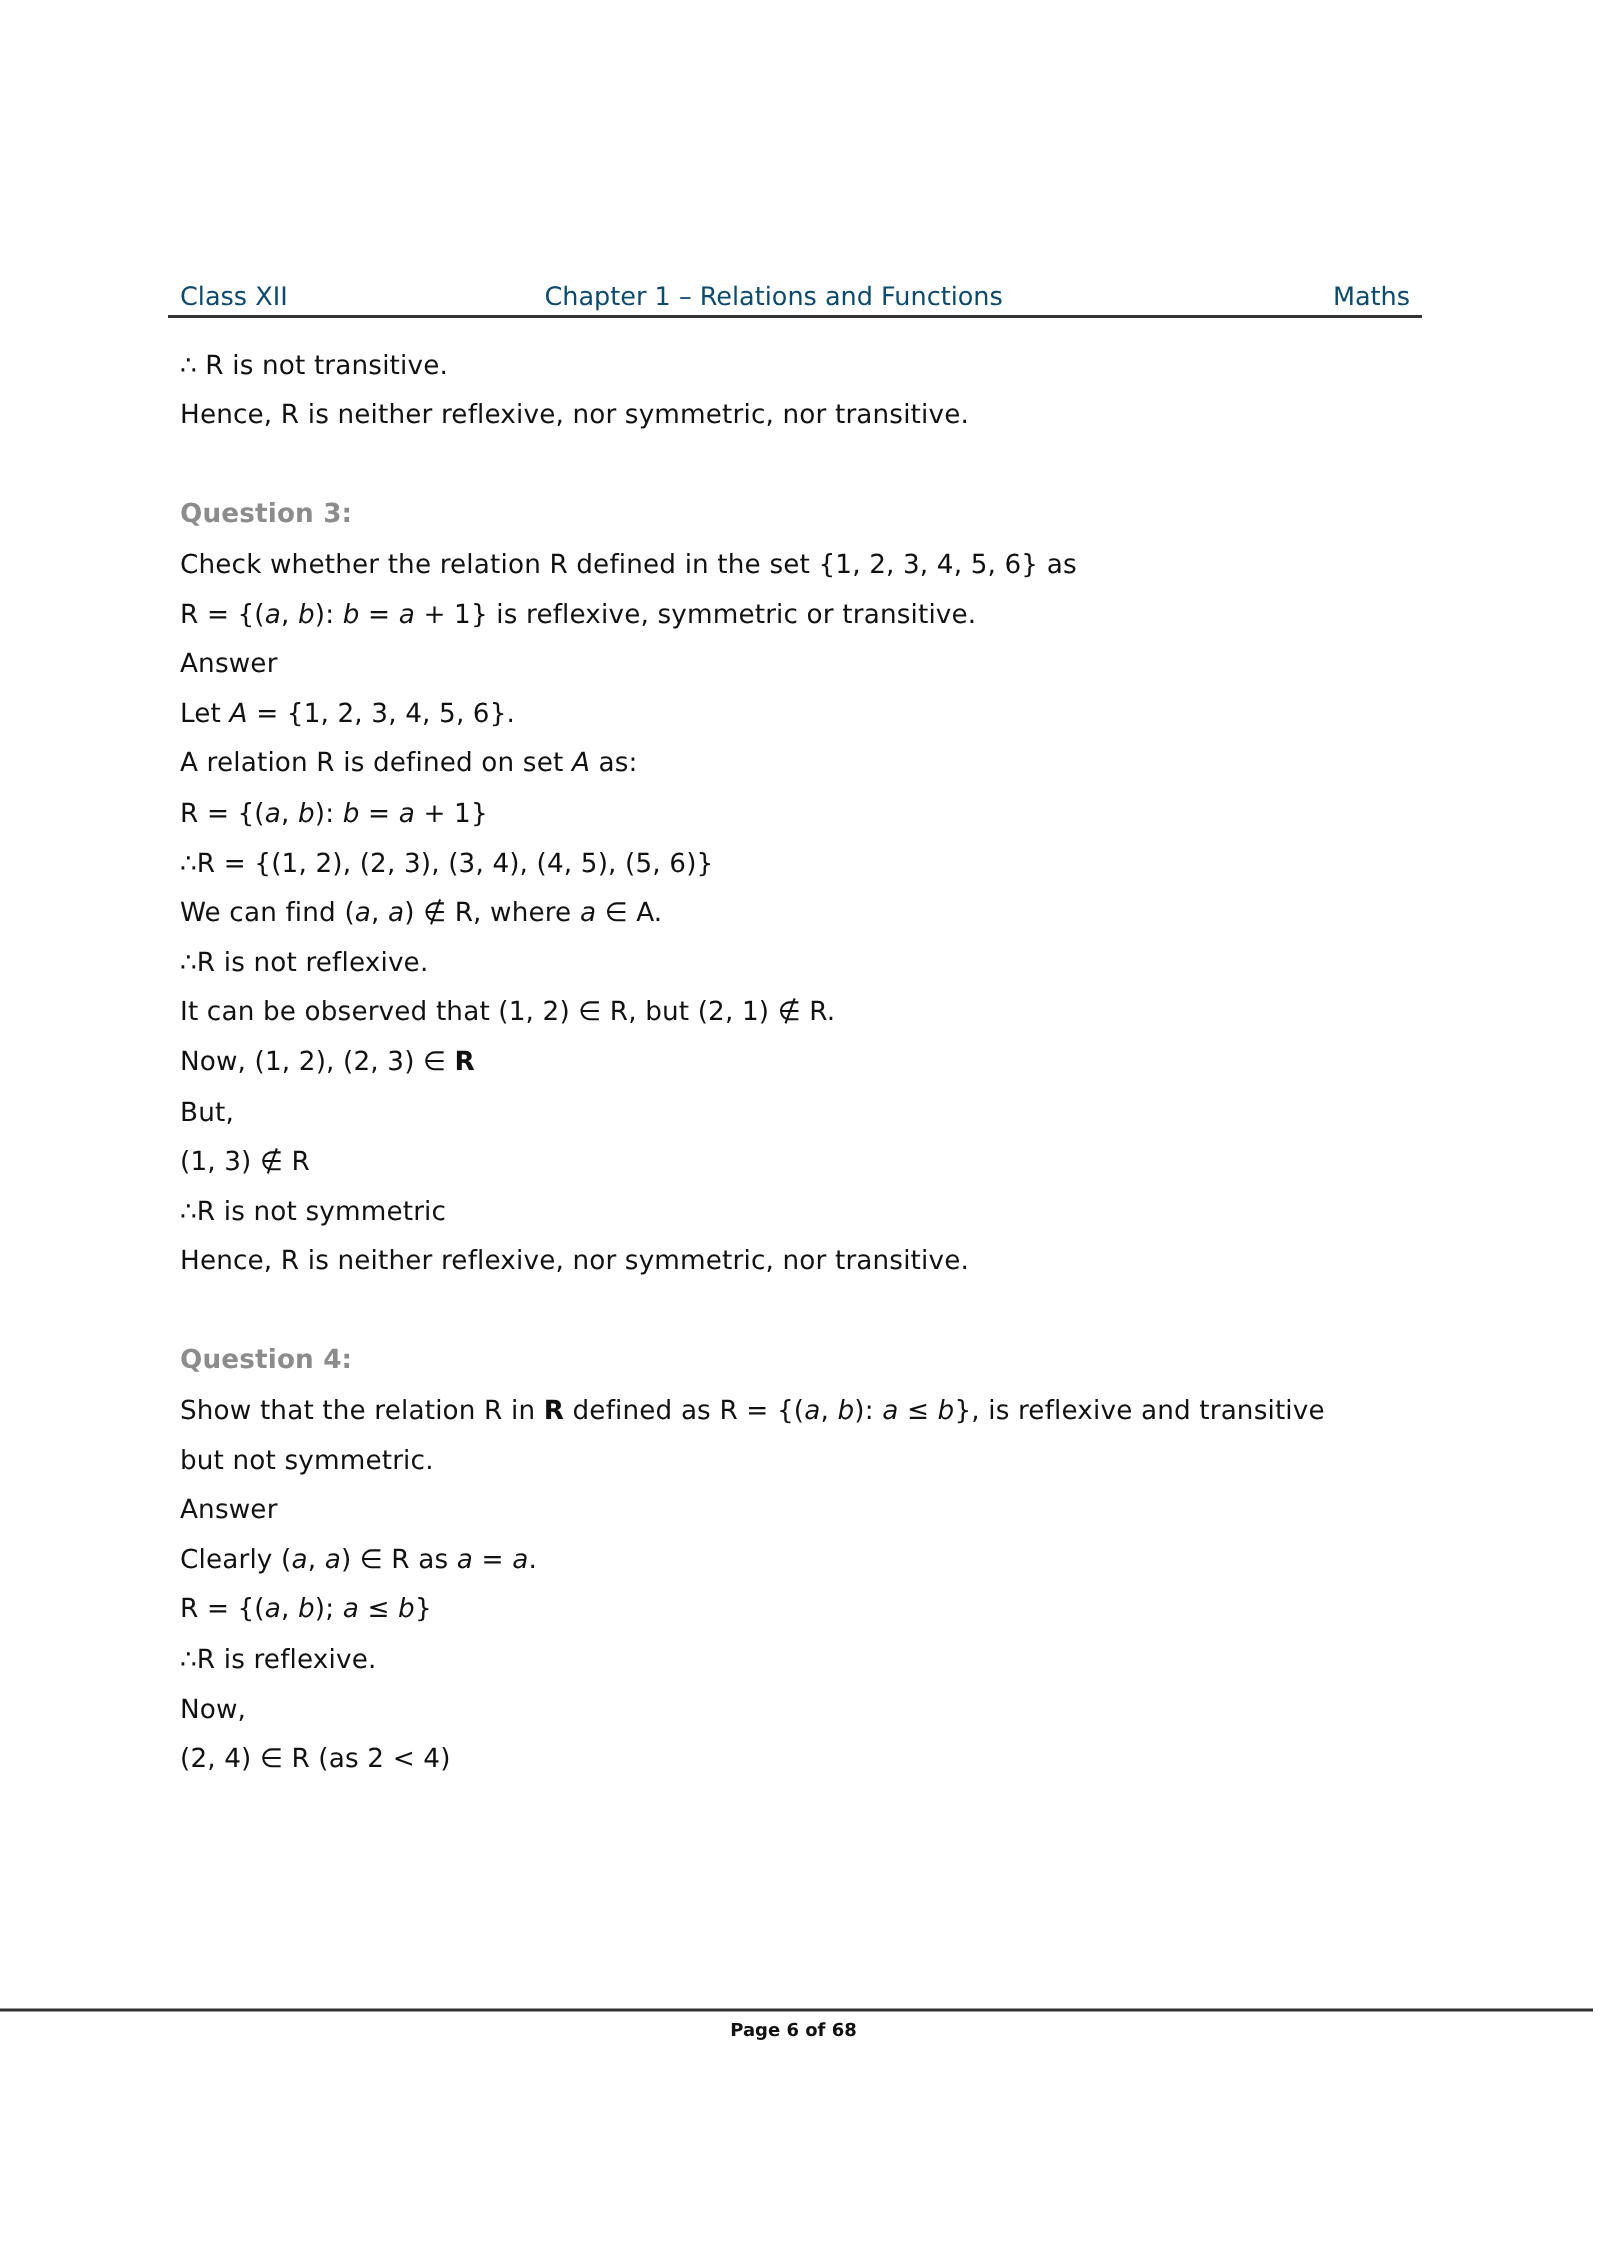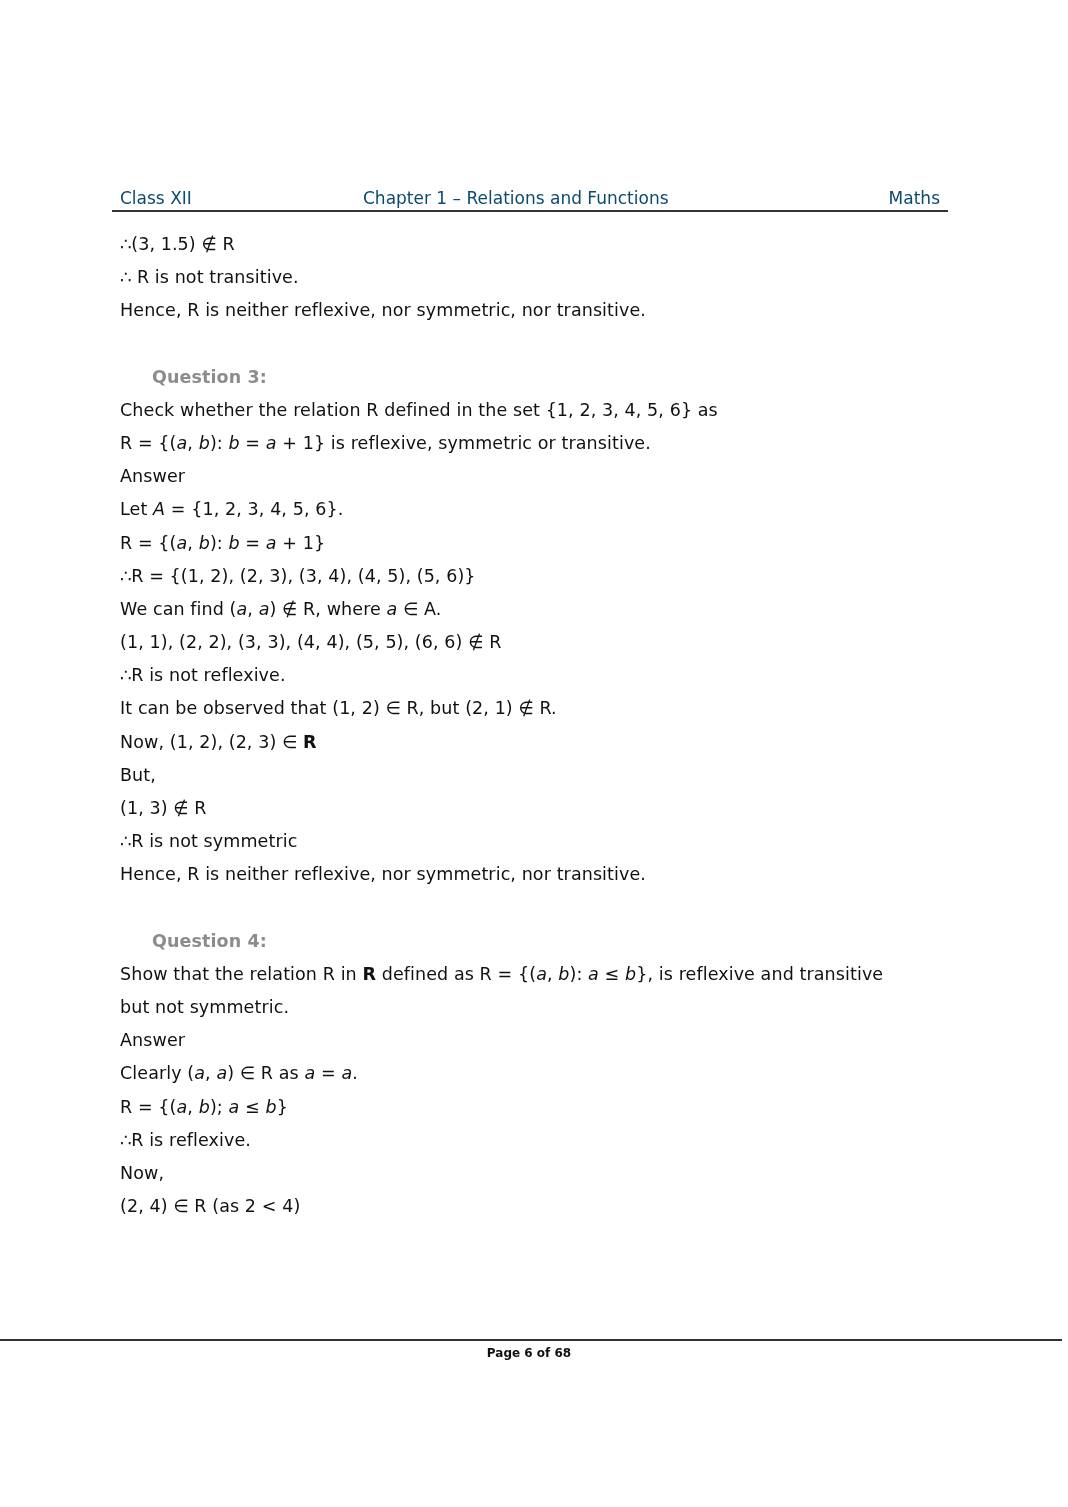--- a/index.html
+++ b/index.html
@@ -39,21 +39,20 @@
     }
     .line {
       height: 33.2px;
       line-height: 33.2px;
       white-space: nowrap;
     }
     .gap { height: 33px; }
     .q-heading {
       color: #8c8c8c;
       font-weight: bold;
-      margin-left: 32px;
     }
     .it { font-style: italic; }
     .b { font-weight: bold; }
 
     .footer-rule {
       position: absolute;
       left: 0;
       top: 1339px;
       width: 1062px;
       height: 0;
@@ -74,36 +73,35 @@
 <body>
 
 <div class="header">
   <span class="h-left">Class XII</span>
   <span class="h-center">Chapter 1 – Relations and Functions</span>
   <span class="h-right">Maths</span>
 </div>
 
 <div class="content">
 
-  <div class="line">∴(3, 1.5) ∉ R</div>
   <div class="line">∴ R is not transitive.</div>
   <div class="line">Hence, R is neither reflexive, nor symmetric, nor transitive.</div>
 
   <div class="gap"></div>
 
   <div class="line q-heading">Question 3:</div>
   <div class="line">Check whether the relation R defined in the set {1, 2, 3, 4, 5, 6} as</div>
   <div class="line"><span>R = {(</span><span class="it">a</span><span>, </span><span class="it">b</span><span>): </span><span class="it">b</span><span> = </span><span class="it">a</span><span> + 1} is reflexive, symmetric or transitive.</span></div>
   <div class="line">Answer</div>
 
   <div class="line"><span>Let </span><span class="it">A</span><span> = {1, 2, 3, 4, 5, 6}.</span></div>
+  <div class="line"><span>A relation R is defined on set </span><span class="it">A</span><span> as:</span></div>
   <div class="line"><span>R = {(</span><span class="it">a</span><span>, </span><span class="it">b</span><span>): </span><span class="it">b</span><span> = </span><span class="it">a</span><span> + 1}</span></div>
   <div class="line">∴R = {(1, 2), (2, 3), (3, 4), (4, 5), (5, 6)}</div>
   <div class="line"><span>We can find (</span><span class="it">a</span><span>, </span><span class="it">a</span><span>) ∉ R, where </span><span class="it">a</span><span> ∈ A.</span></div>
-  <div class="line">(1, 1), (2, 2), (3, 3), (4, 4), (5, 5), (6, 6) ∉ R</div>
   <div class="line">∴R is not reflexive.</div>
   <div class="line">It can be observed that (1, 2) ∈ R, but (2, 1) ∉ R.</div>
   <div class="line"><span>Now, (1, 2), (2, 3) ∈ </span><span class="b">R</span></div>
   <div class="line">But,</div>
   <div class="line">(1, 3) ∉ R</div>
   <div class="line">∴R is not symmetric</div>
   <div class="line">Hence, R is neither reflexive, nor symmetric, nor transitive.</div>
 
   <div class="gap"></div>
 

